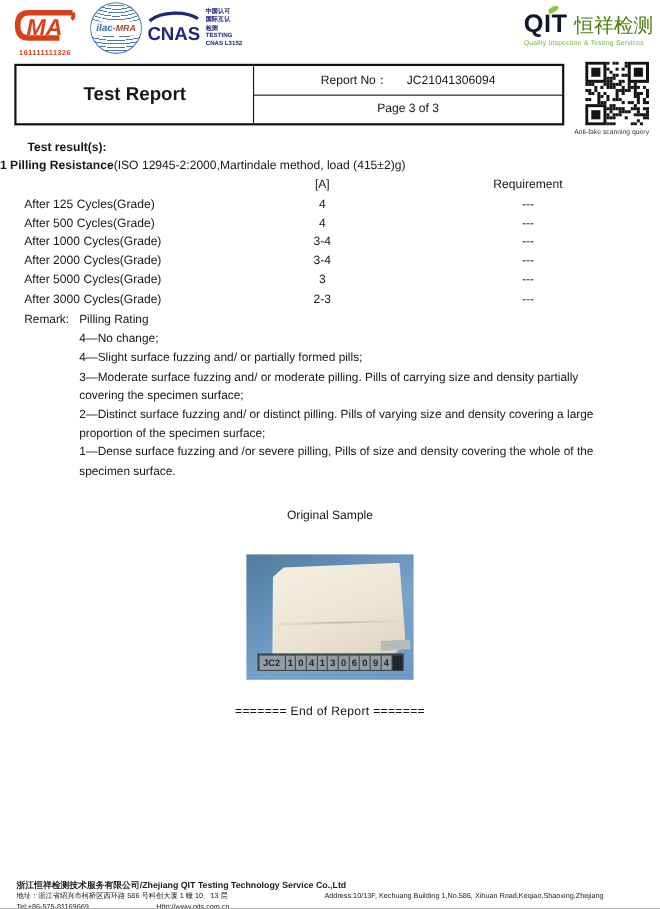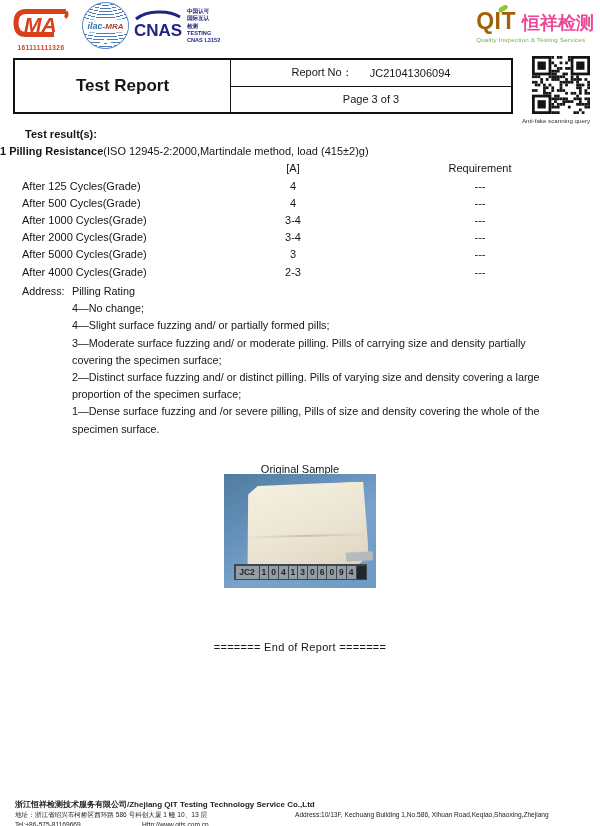--- a/index.html
+++ b/index.html
@@ -15,24 +15,24 @@
   .ilac { position:absolute; left:82px; top:2px; width:47px; height:47px; border-radius:50%;
     border:1.3px solid #4a7bbd; overflow:hidden;
     background:repeating-radial-gradient(ellipse 130% 100% at 50% -45%, #4a7bbd 0 1.1px, #ffffff 1.1px 4.1px); }
   .ilac-band { position:absolute; left:-2px; right:-2px; top:50%; transform:translateY(-50%);
     height:13px; background:#fff; display:flex; align-items:center; justify-content:center; font-weight:bold;font-style:italic; }
   .ilac-a { color:#3a6fb5; font-size:9px; } .ilac-b { color:#9c4a32; font-size:8px; }
   .cnas { position:absolute; left:133px; top:9px; }
   .cnas-text { position:absolute; left:187px; top:8px; font-size:5.6px; line-height:7.3px; color:#232380; font-weight:bold; }
   .qit { position:absolute; right:6px; top:8px; }
   .qit-main { display:flex; align-items:baseline; position:relative; }
-  .qit-en { font-size:23px; font-weight:bold; color:#a16207; letter-spacing:.5px; }
+  .qit-en { font-size:23px; font-weight:bold; color:#0f172a; letter-spacing:.5px; }
   .qit-leaf { position:absolute; left:22px; top:-2px; width:10px; height:4.5px; background:#8dc63f;
     border-radius:60% 60% 60% 0; transform:rotate(-28deg); }
-  .qit-cn { font-size:18px; font-weight:bold; color:#ec4899; margin-left:6px; }
+  .qit-cn { font-size:18px; font-weight:normal; color:#4d7c0f; margin-left:6px; }
   .qit-tag { font-size:6.2px; color:#6ab33f; margin-top:1px; letter-spacing:.2px; }
   
   .hdr-table { position:absolute; left:13px; top:58px; width:500px; height:56px;
     border:2px solid #111; display:flex; }
   .ht-left { width:216px; border-right:1.5px solid #111; display:flex; align-items:center;
     justify-content:center; font-size:17px; font-weight:bold; }
   .ht-right { flex:1; display:flex; flex-direction:column; }
   .ht-rno { flex:1; border-bottom:1px solid #111; display:flex; align-items:center;
     justify-content:center; font-size:11px; gap:17px; }
   .ht-page { flex:1; display:flex; align-items:center; justify-content:center; font-size:11px; }
@@ -45,21 +45,21 @@
   .r-title2 { }
   .pos-label { position:absolute; left:22px; }
   .pos-a { position:absolute; left:238px; width:110px; text-align:center; }
   .pos-req { position:absolute; left:420px; width:120px; text-align:center; }
   
   .remark { position:absolute; left:0; top:283px; width:600px; font-size:10.8px; line-height:17.2px; }
   .remark-label { position:absolute; left:22px; top:0; }
   .remark-body { margin-left:72px; width:470px; }
   
   .sample-title { position:absolute; top:463px; width:100%; text-align:center; font-size:11px; }
-  .photo { position:absolute; left:224px; top:474px; width:152px; height:114px;
+  .photo { position:absolute; left:224px; top:504px; width:152px; height:114px;
     background:linear-gradient(150deg,#517c9e 0%,#6591bb 35%,#7aa3ca 60%,#6d99c2 100%); }
   .fabric { position:absolute; left:20px; top:9px; width:124px; height:84px;
     background:linear-gradient(160deg,#f5f0e1 0%,#ece5d3 55%,#ddd4bf 100%);
     clip-path:polygon(4% 12%, 12% 2%, 97% 0%, 100% 88%, 92% 98%, 2% 100%);
     transform:rotate(-1.5deg); box-shadow:2px 3px 5px rgba(0,0,0,.3); }
   .fabric-fold { position:absolute; left:0; top:62%; width:100%; height:2px;
     background:linear-gradient(90deg,transparent,rgba(160,150,120,.45),transparent); }
   .gray-chip { position:absolute; right:3px; bottom:27px; width:27px; height:9px;
     background:#b5babd; transform:rotate(-3deg); }
   .label-strip { position:absolute; left:10px; bottom:8px; width:133px; height:16px;
@@ -300,28 +300,28 @@
       <span class="pos-label">After 2000 Cycles(Grade)</span>
       <span class="pos-a">3-4</span>
       <span class="pos-req">---</span>
     </div>
     <div class="r-line">
       <span class="pos-label">After 5000 Cycles(Grade)</span>
       <span class="pos-a">3</span>
       <span class="pos-req">---</span>
     </div>
     <div class="r-line">
-      <span class="pos-label">After 4000 Cycles(Grade)</span>
+      <span class="pos-label">After 3000 Cycles(Grade)</span>
       <span class="pos-a">2-3</span>
       <span class="pos-req">---</span>
     </div>
   </div>
 
   <div class="remark">
-    <span class="remark-label">Address:</span>
+    <span class="remark-label">Remark:</span>
     <div class="remark-body">
       <div>Pilling Rating</div>
       <div>4—No change;</div>
       <div>4—Slight surface fuzzing and/ or partially formed pills;</div>
       <div>3—Moderate surface fuzzing and/ or moderate pilling. Pills of carrying size and density partially covering the specimen surface;</div>
       <div>2—Distinct surface fuzzing and/ or distinct pilling. Pills of varying size and density covering a large proportion of the specimen surface;</div>
       <div>1—Dense surface fuzzing and /or severe pilling, Pills of size and density covering the whole of the specimen surface.</div>
     </div>
   </div>
 

